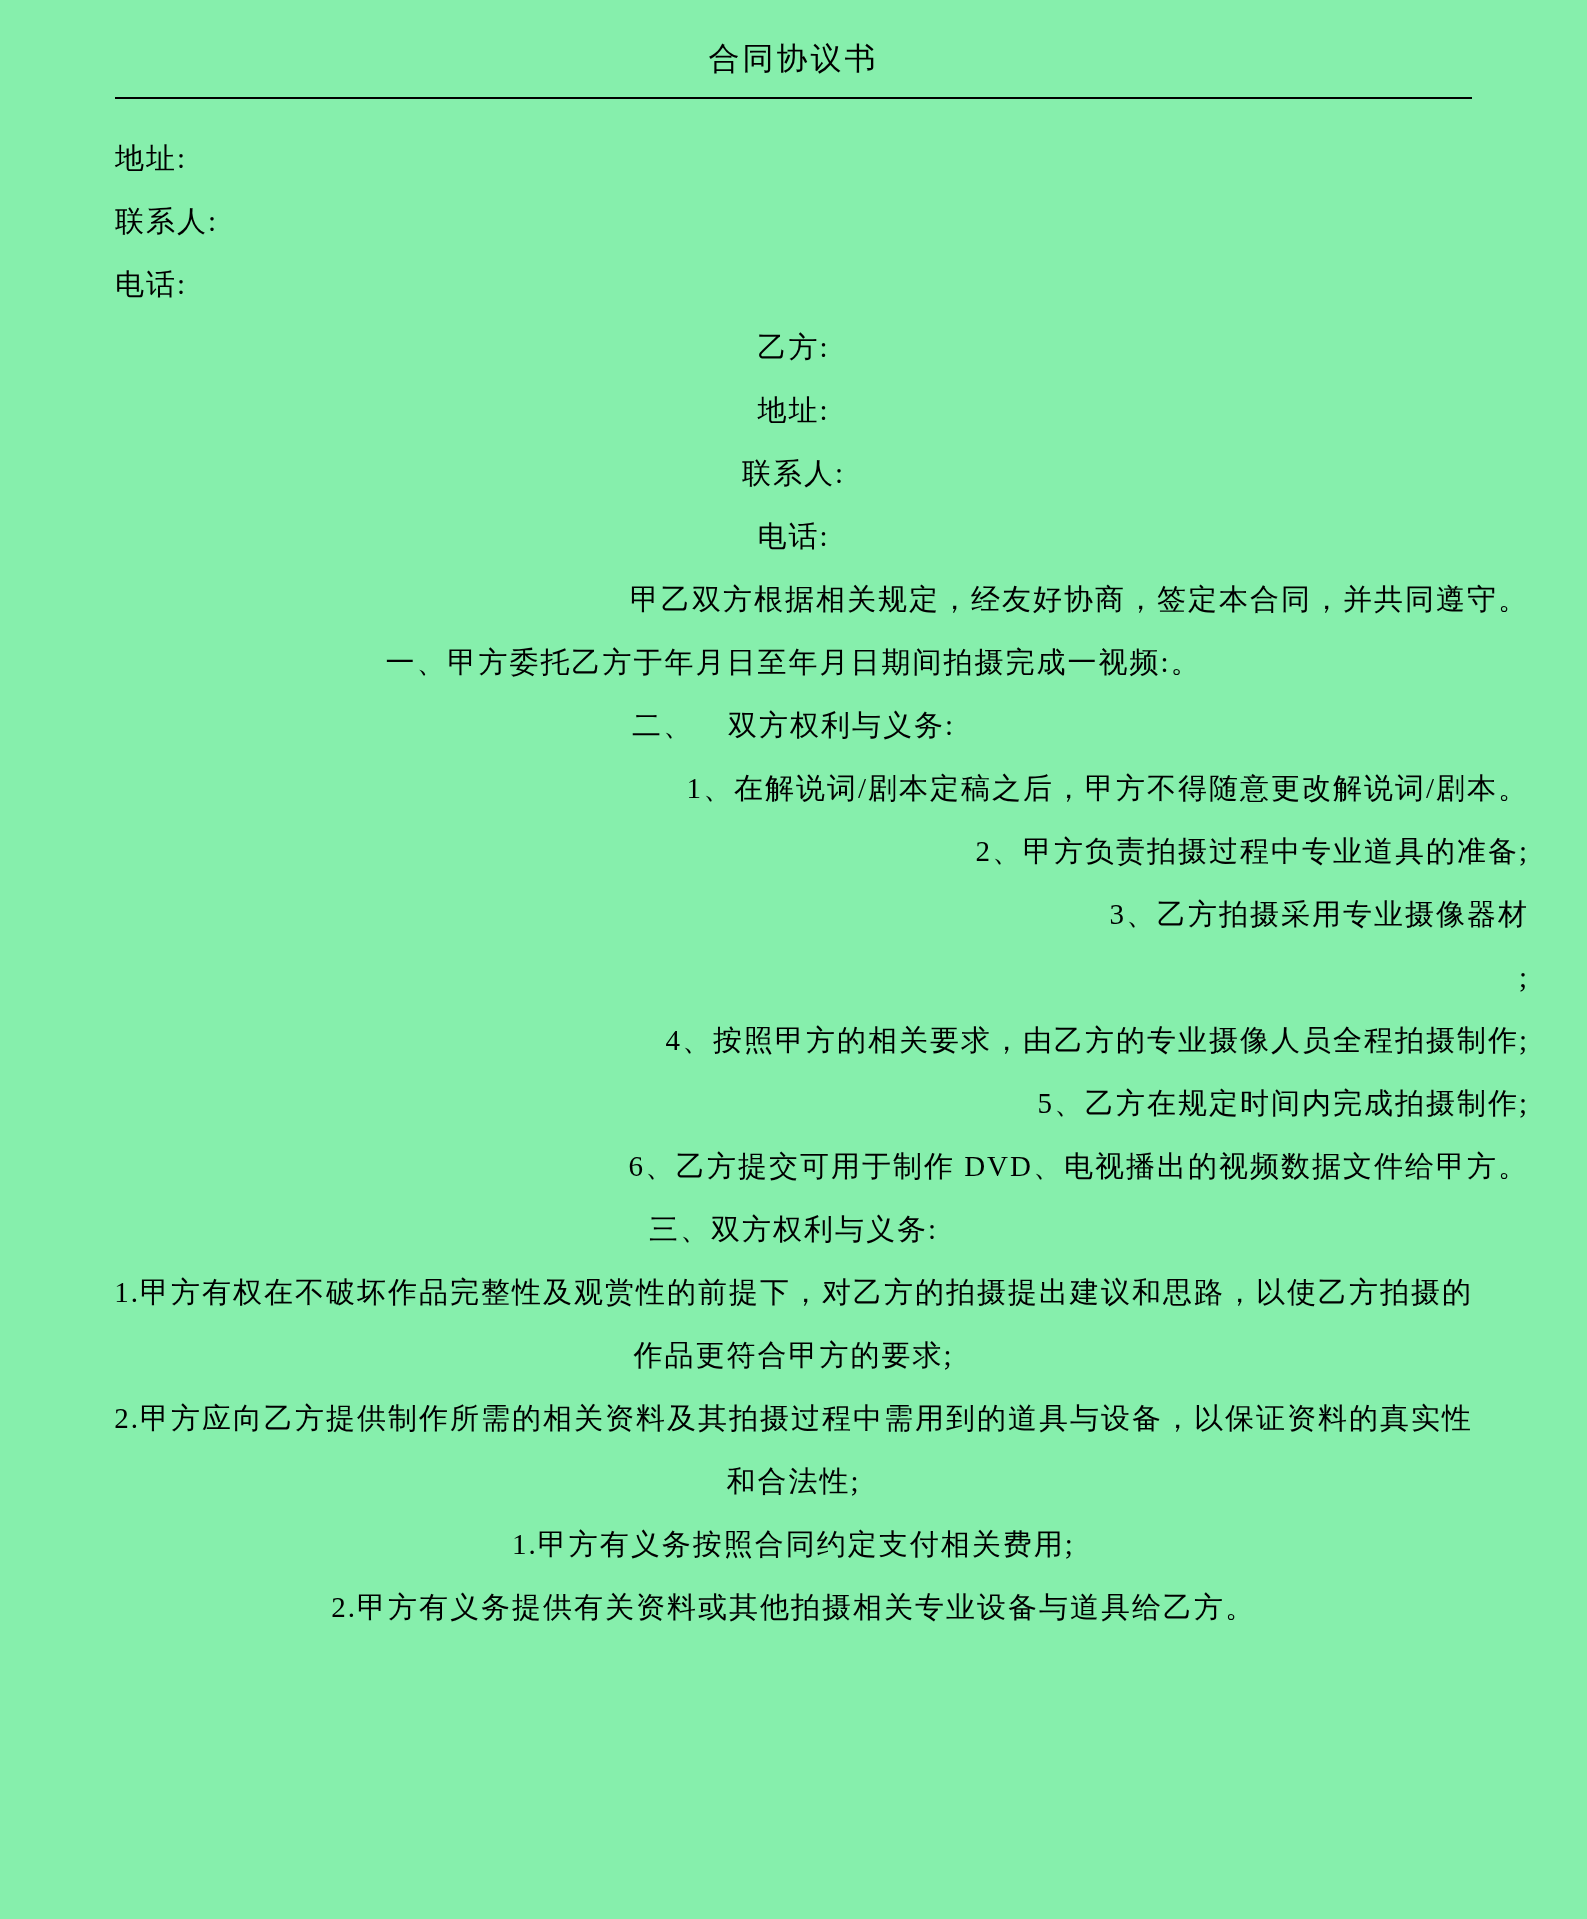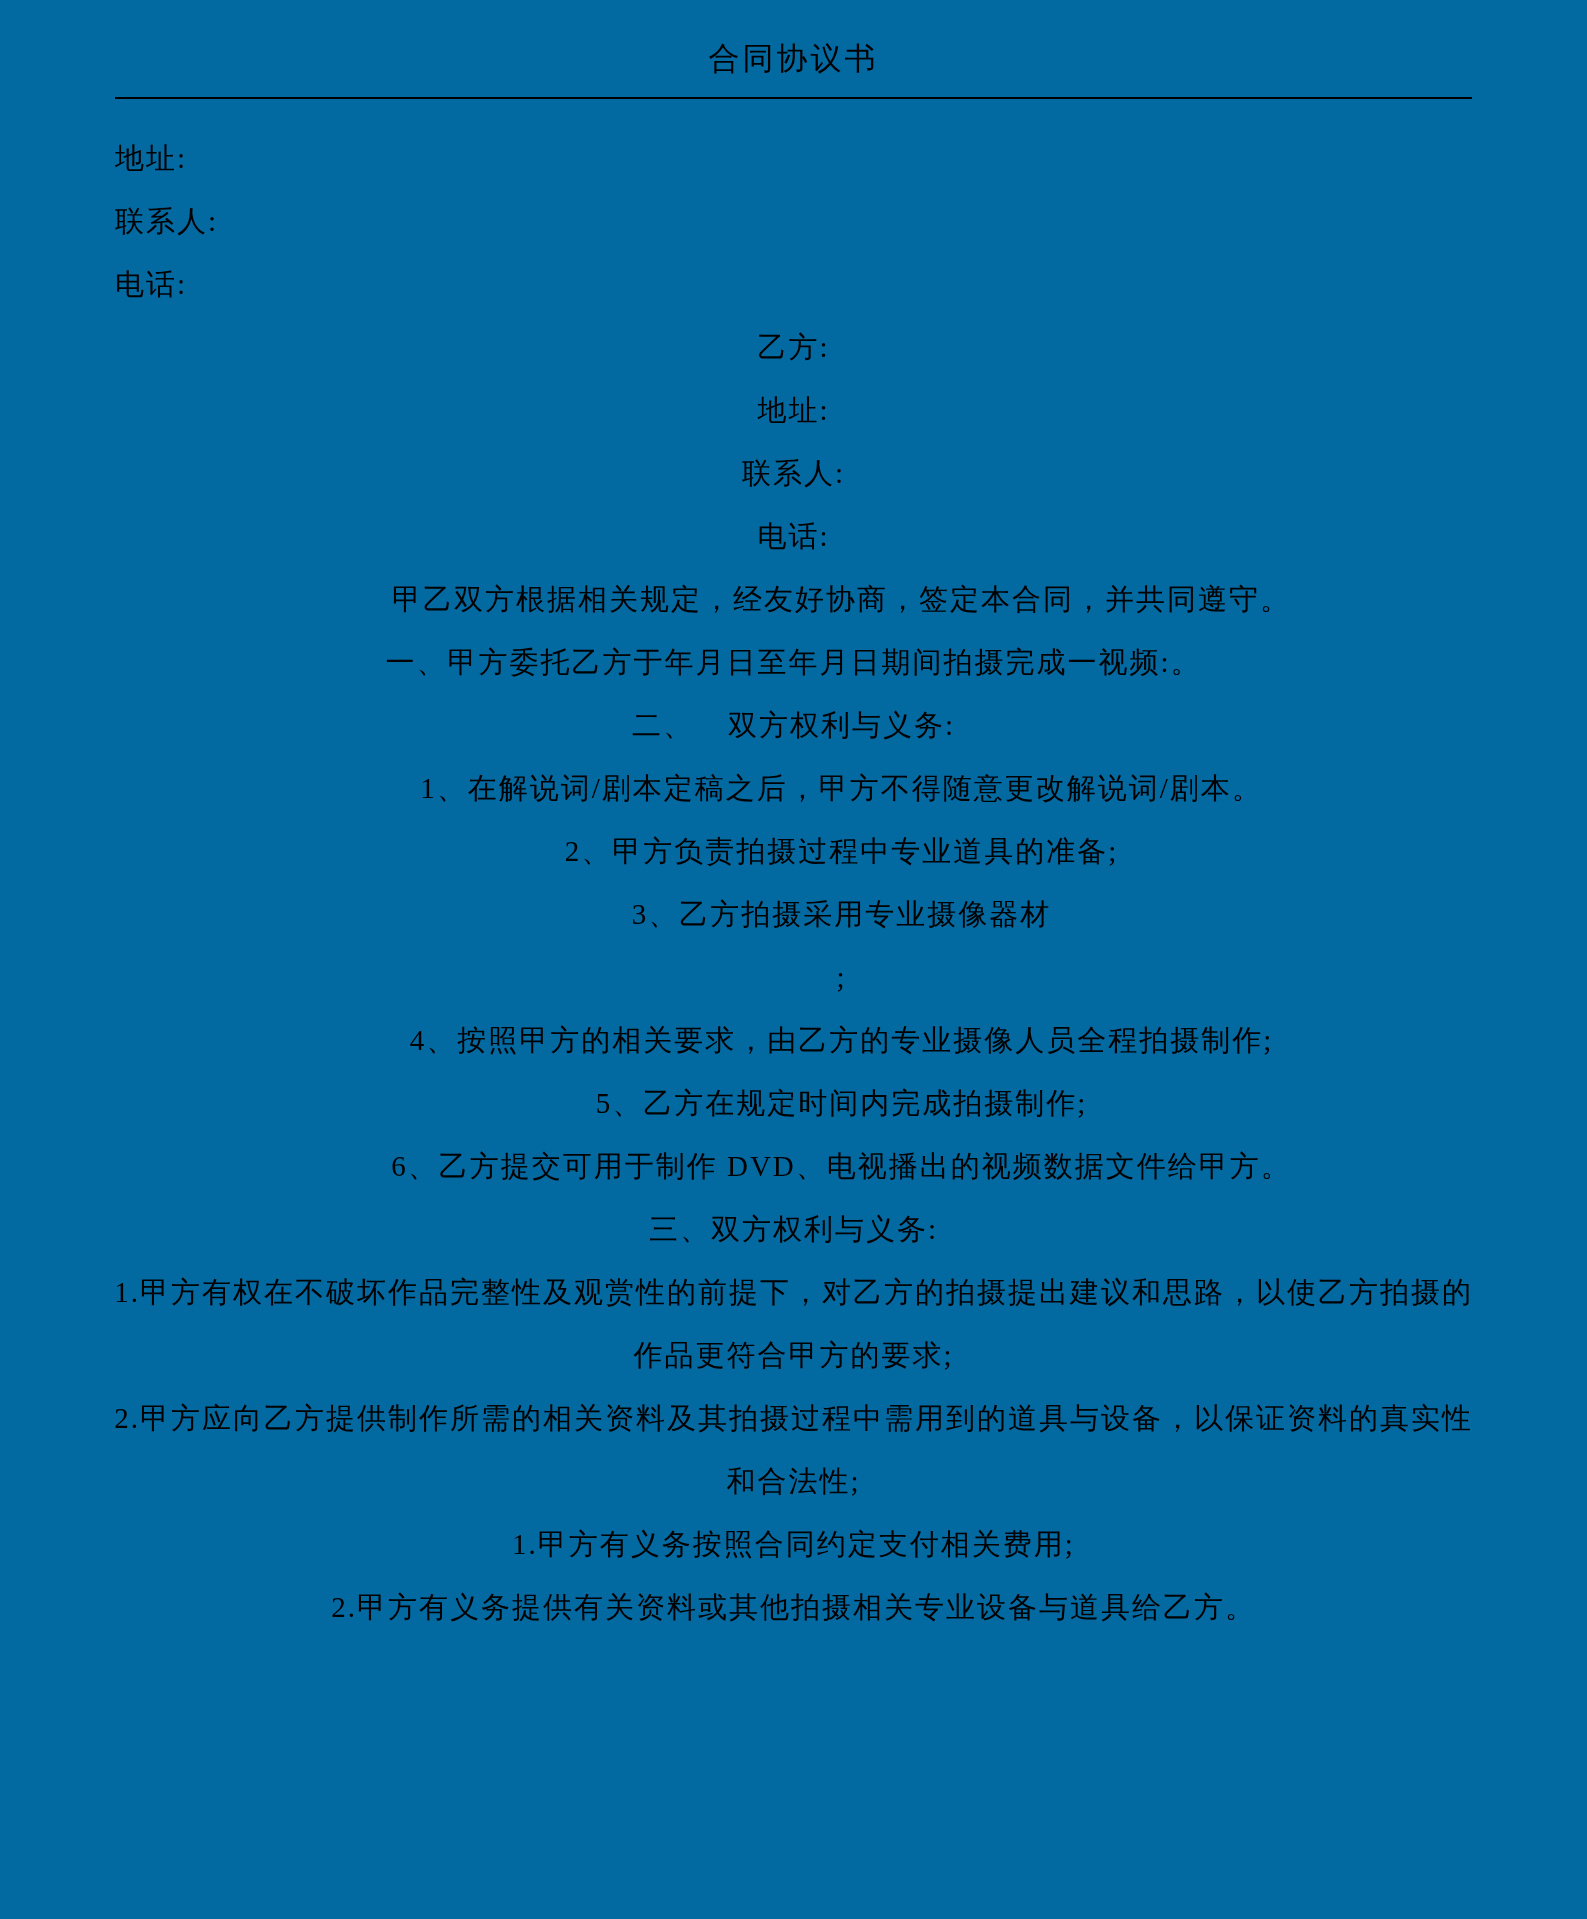--- a/index.html
+++ b/index.html
@@ -5,21 +5,21 @@
   html, body {
     margin: 0;
     padding: 0;
     background: #ffffff;
   }
   .page {
     position: relative;
     width: 1587px;
     height: 1919px;
     margin: 0 auto;
-    background: #0369a1;
+    background: #86efac;
     color: #000000;
     box-sizing: border-box;
     padding: 0 106px;
     overflow: hidden;
     font-family: "Liberation Serif", "DejaVu Serif", serif;
   }
   .doc-title {
     margin: 0;
     padding-top: 40px;
     line-height: 38px;
@@ -46,20 +46,21 @@
     text-align: center;
   }
   .party-a p {
     text-align: left;
     padding-left: 9px;
   }
   
   .doc-body p.shift {
     position: relative;
     left: 48px;
+    text-align: right;
   }
   .tab-space {
     display: inline-block;
     width: 34px;
   }
 </style>
 </head>
 <body>
 
 <div class="page">

